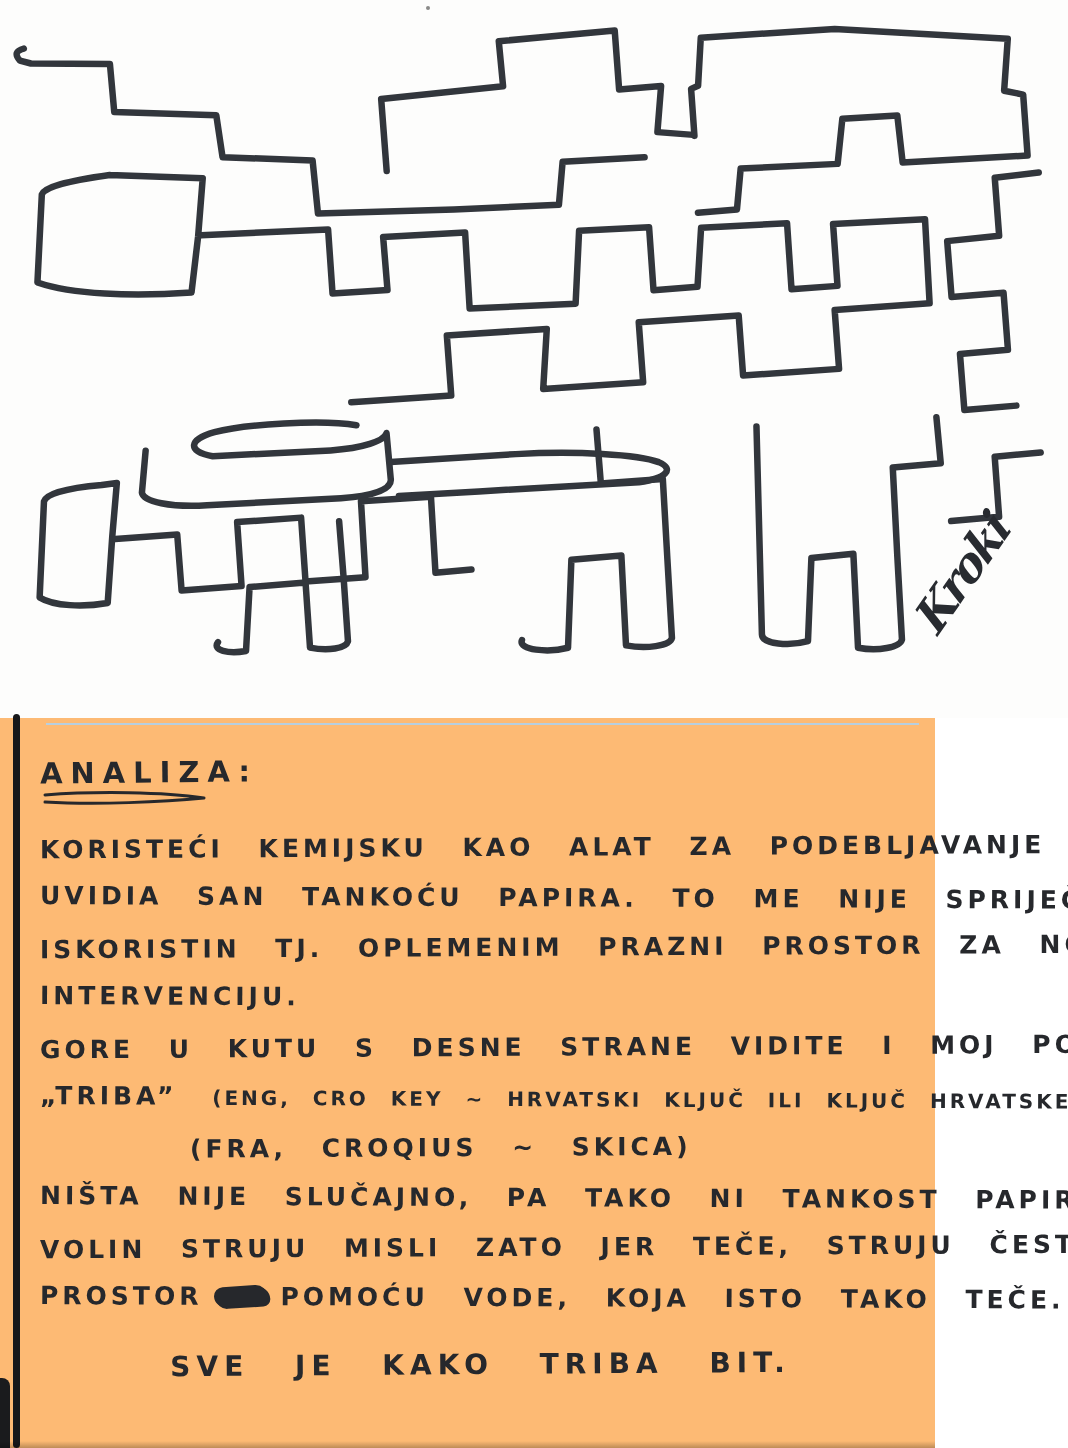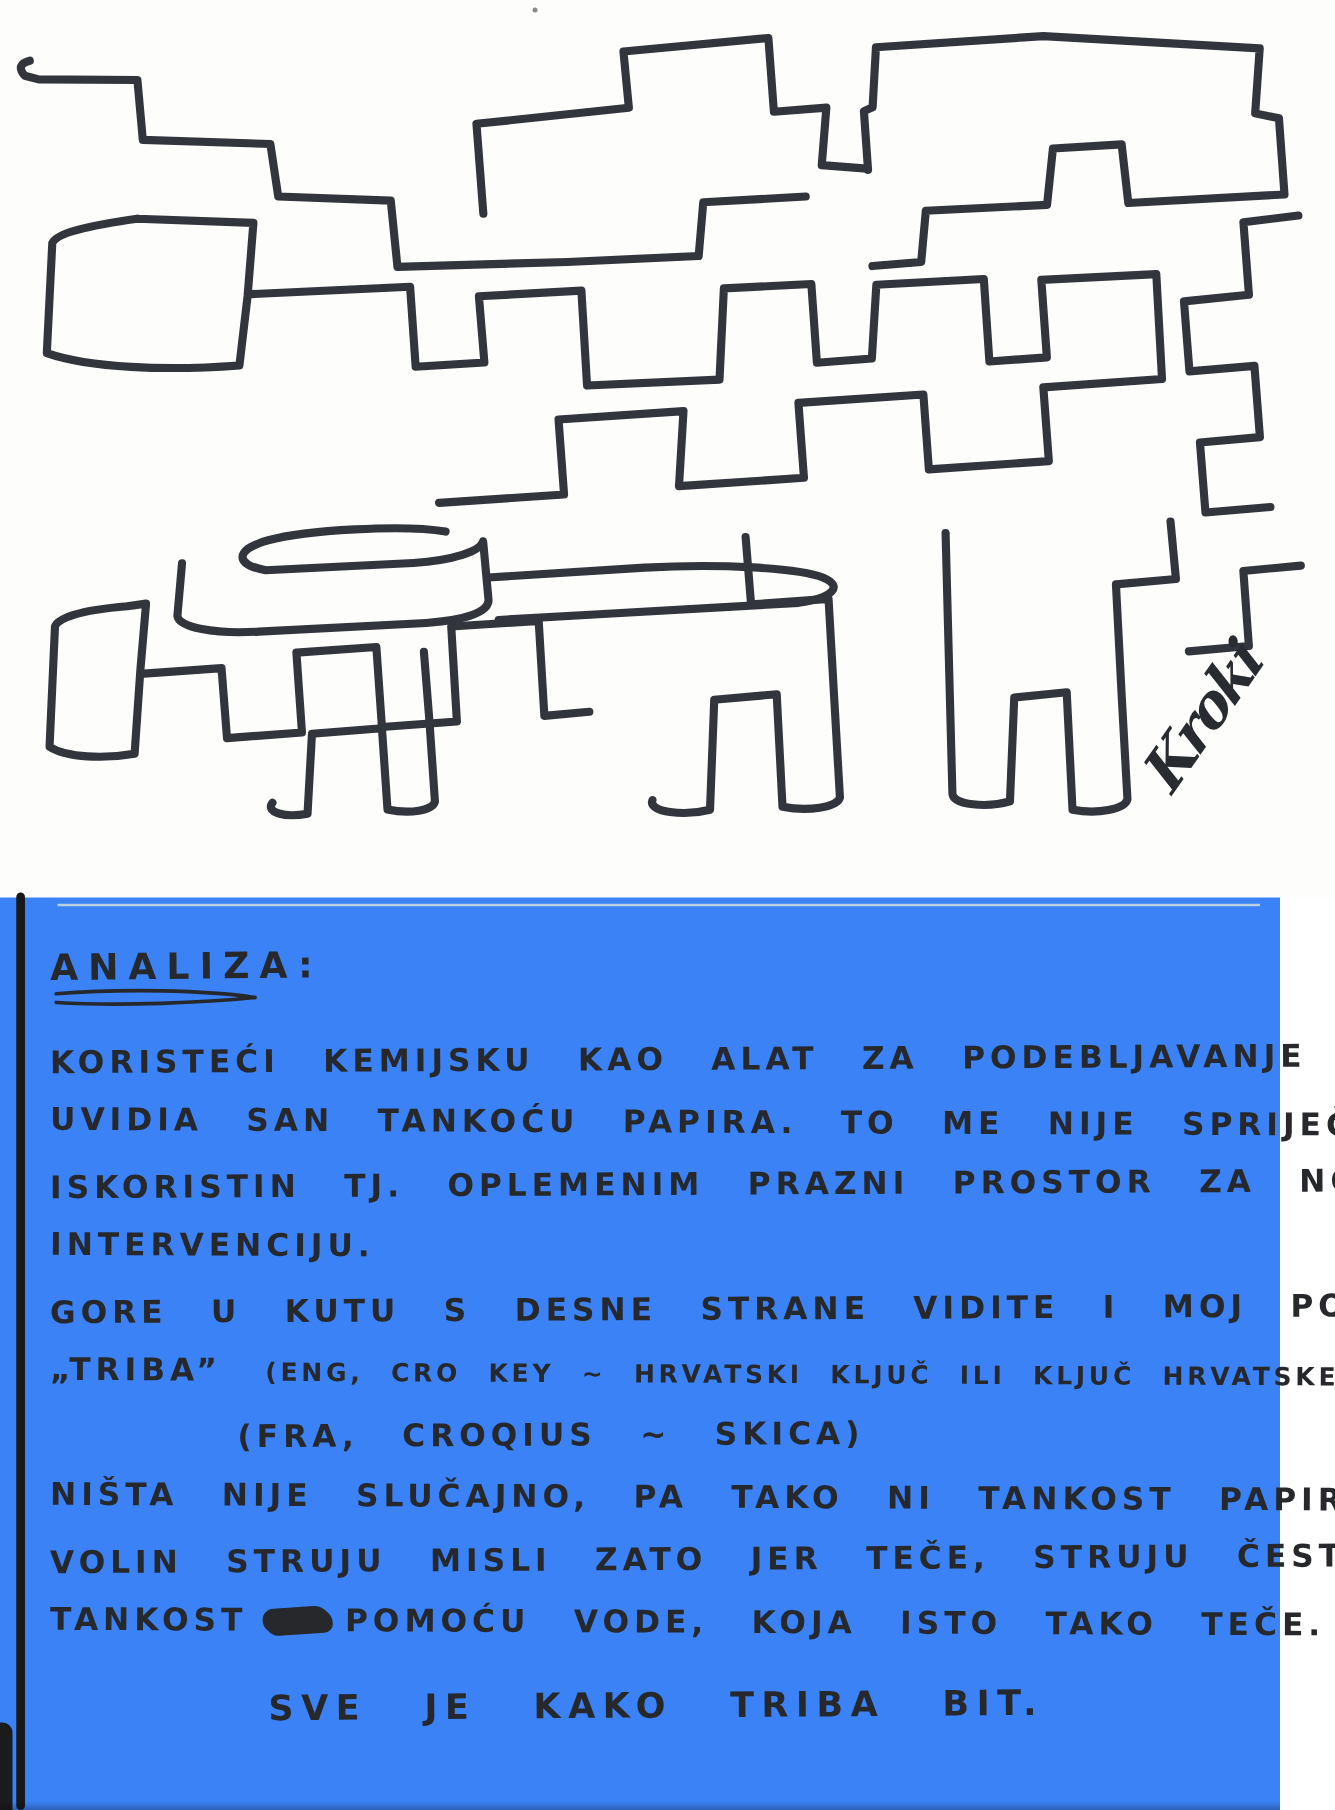--- a/index.html
+++ b/index.html
@@ -11,21 +11,21 @@
   .page-top{position:absolute;left:0;top:0;width:1068px;height:718px;background:#fdfdfc;}
   .sketch-svg{position:absolute;left:0;top:0;}
   .signature{
     position:absolute;left:905px;top:608px;
     transform:rotate(-55deg) skewX(-6deg);transform-origin:left top;
     font-family:"DejaVu Serif",serif;font-style:italic;font-weight:700;
     font-size:46px;letter-spacing:-3px;color:#282b30;white-space:nowrap;
   }
   .speck{position:absolute;width:4px;height:4px;border-radius:50%;background:#8a8a88;}
   
-  .page-bottom{position:absolute;left:0;top:718px;width:1024px;height:730px;background:#3b82f6;}
+  .page-bottom{position:absolute;left:0;top:718px;width:935px;height:730px;background:#fdba74;}
   .blue-rule{position:absolute;left:46px;right:16px;top:5px;height:2px;background:#b7cfe0;}
   .spine{position:absolute;left:13px;top:-4px;bottom:0;width:7px;background:#17181a;border-radius:4px;}
   .bottom-shadow{position:absolute;left:0;right:0;bottom:0;height:7px;
     background:linear-gradient(to bottom,rgba(0,0,0,0),rgba(0,0,0,.25));}
   .corner-wedge{position:absolute;left:0;bottom:0;width:10px;height:70px;background:#1a1b1d;
     border-radius:0 8px 0 0;}
   .text-block{position:absolute;left:40px;top:34px;right:14px;color:#26282c;}
   .heading{
     font-size:29px;font-weight:700;letter-spacing:8px;margin-bottom:4px;
     transform:rotate(-.6deg);
@@ -93,20 +93,20 @@
     <div class="line">
       <span>„TRIBA”</span>
       <span class="paren-small">(ENG, CRO KEY ~ HRVATSKI KLJUČ ILI KLJUČ HRVATSKE)</span>
     </div>
     <div class="line indent">
       <span>(FRA, CROQIUS ~ SKICA)</span>
     </div>
     <div class="line">NIŠTA NIJE SLUČAJNO, PA TAKO NI TANKOST PAPIRA.</div>
     <div class="line">VOLIN STRUJU MISLI ZATO JER TEČE, STRUJU ČESTO</div>
     <div class="line">
-      <span>TANKOST</span><span class="scribble"></span><span>POMOĆU VODE, KOJA ISTO TAKO TEČE.</span>
+      <span>PROSTOR</span><span class="scribble"></span><span>POMOĆU VODE, KOJA ISTO TAKO TEČE.</span>
     </div>
     <div class="closing">SVE JE KAKO TRIBA BIT.</div>
   </div>
 
   <div class="corner-wedge"></div>
   <div class="bottom-shadow"></div>
 </div>
 
 </body></html>

